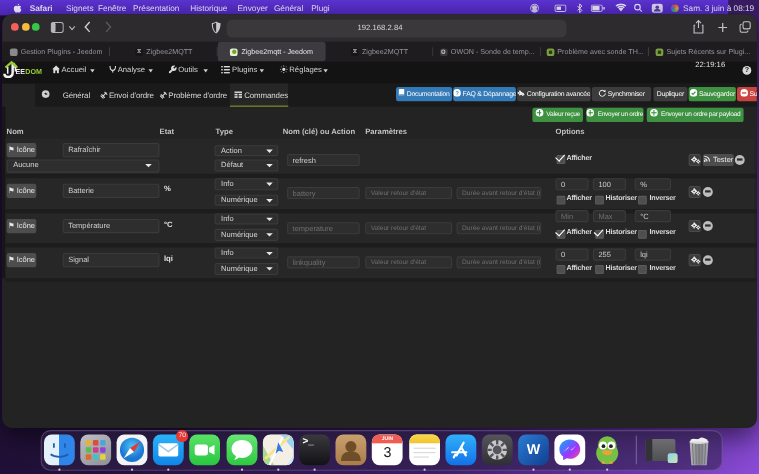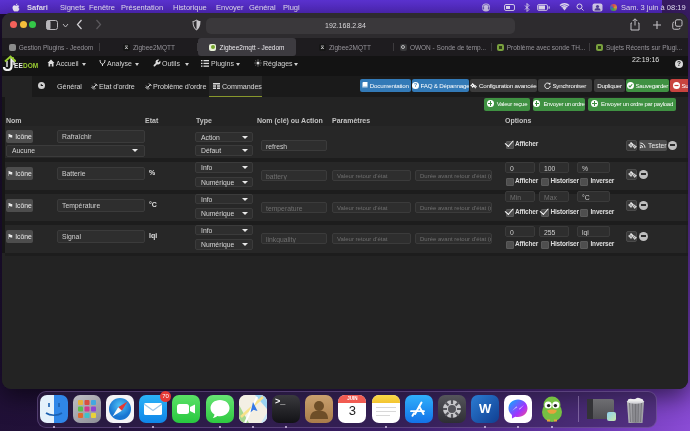--- a/index.html
+++ b/index.html
@@ -215,21 +215,21 @@
       <div class="abs" style="left:675px;top:4px;width:8px;height:8px;border-radius:50%;background:#d8d8d8;color:#141414;font-size:6.5px;font-weight:bold;text-align:center;line-height:8.5px;">?</div>
     </div>
     <div id="subnav">
       <div class="abs" style="left:6px;top:6px;width:7px;height:7px;border-radius:50%;background:#cfcfcf;"></div>
       <div class="abs" style="left:7.8px;top:8px;width:0;height:0;border-top:1.5px solid transparent;border-bottom:1.5px solid transparent;border-right:2.5px solid #1a1a1a;"></div>
       <div class="abs" style="left:8.8px;top:8.8px;width:2.5px;height:1.4px;background:#1a1a1a;"></div>
       <span class="snav" style="left:25px">Général</span>
       <svg class="abs" style="left:59px;top:7px" width="7" height="7" viewBox="0 0 14 14">
           <path fill="none" stroke="#d8d8d8" stroke-width="2" d="M6 8 L11 3 M8.5 1.5 L12.5 5.5 M1.5 8.5 L5.5 12.5 M3 6 L8 11" stroke-linecap="round"></path>
         </svg>
-      <span class="snav" style="left:67px">Etat d'ordre</span>
+      <span class="snav" style="left:67px">Envoi d'ordre</span>
       <svg class="abs" style="left:113px;top:7px" width="7" height="7" viewBox="0 0 14 14">
           <path fill="none" stroke="#d8d8d8" stroke-width="2" d="M6 8 L11 3 M8.5 1.5 L12.5 5.5 M1.5 8.5 L5.5 12.5 M3 6 L8 11" stroke-linecap="round"></path>
         </svg>
       <span class="snav" style="left:121px">Problème d'ordre</span>
       <div class="abs" style="left:177px;top:0;width:53px;height:21px;background:#262626;border-bottom:1.5px solid #87972c;"></div>
       <svg class="abs" style="left:181px;top:7px" width="7" height="7" viewBox="0 0 14 14">
           <g fill="#d8d8d8">
             <rect x="0" y="0" width="14" height="3"></rect>
             <rect x="0" y="4.5" width="6" height="3"></rect>
             <rect x="8" y="4.5" width="6" height="3"></rect>

